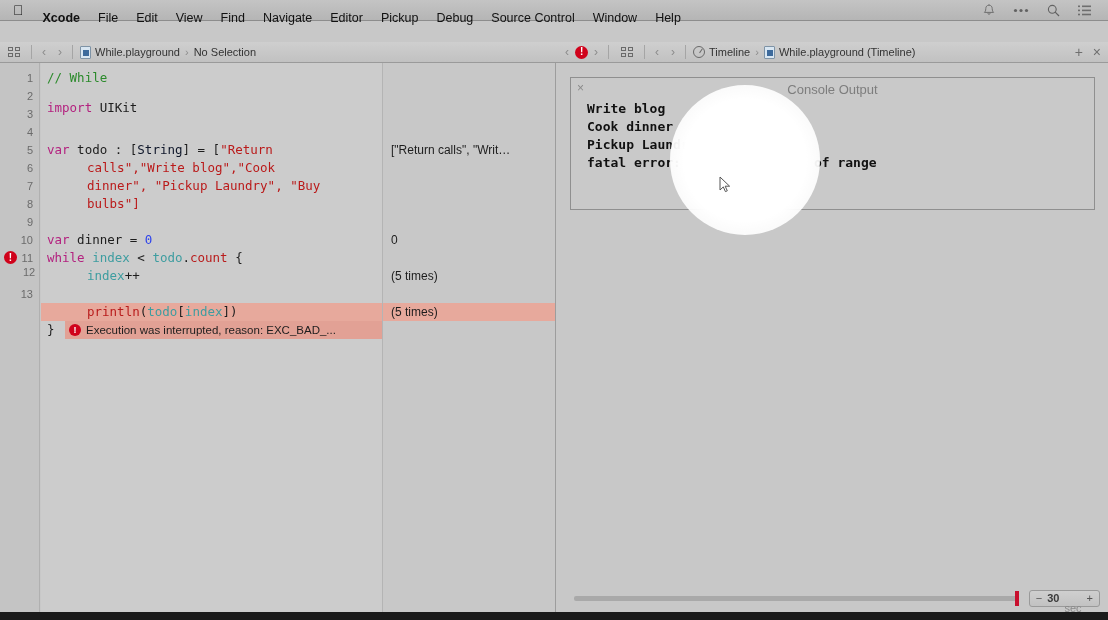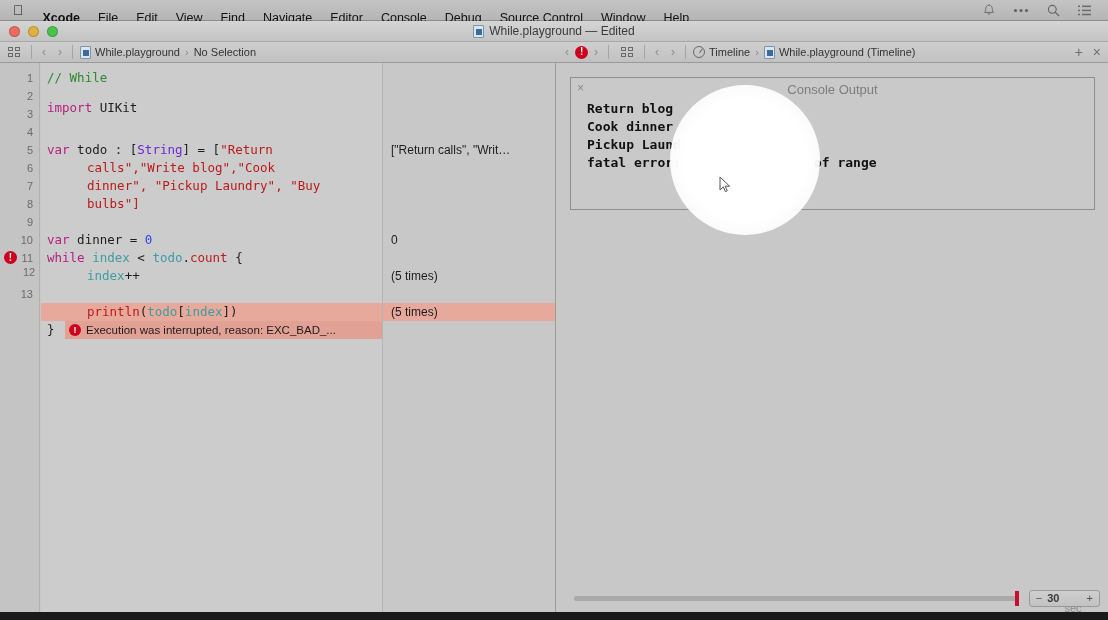--- a/index.html
+++ b/index.html
@@ -115,21 +115,21 @@
     background: #d0021b; color: #fff; font-size: 10px; font-weight: bold;
     display: flex; align-items: center; justify-content: center;
   }
   .code-line {
     position: absolute; left: 6px; right: 0; height: 18px; line-height: 18px;
     font-family: "DejaVu Sans Mono", monospace; font-size: 12.5px;
     color: #1d1d1d; white-space: pre;
   }
   .hl-row { position: absolute; left: 0; width: 556px; height: 18px; background: #e7a99c; }
   .kw  { color: #b3217f; }
-  .typ { color: #6d28d9; }
+  .typ { color: #0f172a; }
   .str { color: #ba1a1a; }
   .num { color: #2e43ec; }
   .com { color: #2b8a2b; }
   .idn { color: #3e9da0; }
   .mth { color: #b91c1c; }
   .pln { color: #1d1d1d; }
 
   .err-banner {
     position: absolute; height: 18px; line-height: 18px; background: #e2a195;
     display: flex; align-items: center; gap: 5px; padding: 0 6px 0 4px;
@@ -205,21 +205,21 @@
   <div class="menubar">
     <span class="apple-logo"></span>
     <div id="menu-items" style="display:flex;">
         <span class="menu-item bold">Xcode</span>
         <span class="menu-item">File</span>
         <span class="menu-item">Edit</span>
         <span class="menu-item">View</span>
         <span class="menu-item">Find</span>
         <span class="menu-item">Navigate</span>
         <span class="menu-item">Editor</span>
-        <span class="menu-item">Console</span>
+        <span class="menu-item">Pickup</span>
         <span class="menu-item">Debug</span>
         <span class="menu-item">Source Control</span>
         <span class="menu-item">Window</span>
         <span class="menu-item">Help</span>
       </div>
     <div class="menu-right">
       <span class="mi">
         <svg width="12" height="13" viewBox="0 0 12 13">
             <path d="M6 1.2c-2 0-3.2 1.4-3.2 3.3 0 2.6-.9 3.4-1.4 3.9h9.2c-.5-.5-1.4-1.3-1.4-3.9 0-1.9-1.2-3.3-3.2-3.3z" fill="none" stroke="#555" stroke-width="1"></path>
             <path d="M6 .3v.9M4.9 9.2a1.1 1.1 0 0 0 2.2 0" fill="none" stroke="#555" stroke-width="1"></path>
@@ -246,31 +246,20 @@
               <rect x="0" y="4.6" width="2" height="1.6"></rect>
               <rect x="4" y="4.6" width="9" height="1.6"></rect>
               <rect x="0" y="8.7" width="2" height="1.6"></rect>
               <rect x="4" y="8.7" width="9" height="1.6"></rect>
             </g>
           </svg>
       </span>
     </div>
   </div>
 
-  <div class="titlebar">
-    <div class="traffic">
-      <span class="dot r"></span>
-      <span class="dot y"></span>
-      <span class="dot g"></span>
-    </div>
-    <div class="title-wrap">
-      <span class="doc-ico"></span>
-      <span>While.playground — Edited</span>
-    </div>
-  </div>
 
   <div class="jumpbars">
 
     <div class="jb-left">
       <span class="grid-ico">
           <i></i>
           <i></i>
           <i></i>
           <i></i>
         </span>
@@ -367,21 +356,21 @@
         </div>
     </div>
 
     <div class="timeline-pane">
       <div class="console-box">
         <div class="console-head">
           <span class="console-close">×</span>
           <span>Console Output</span>
         </div>
         <div class="console-body" id="console-body">
-            <div>Return blog</div>
+            <div>Write blog</div>
             <div>Cook dinner</div>
             <div>Pickup Laundry</div>
             <div>fatal error: Array index out of range</div>
           </div>
       </div>
     </div>
 
     <div class="scrubber-bar">
       <div class="track">
         <div class="playhead"></div>

